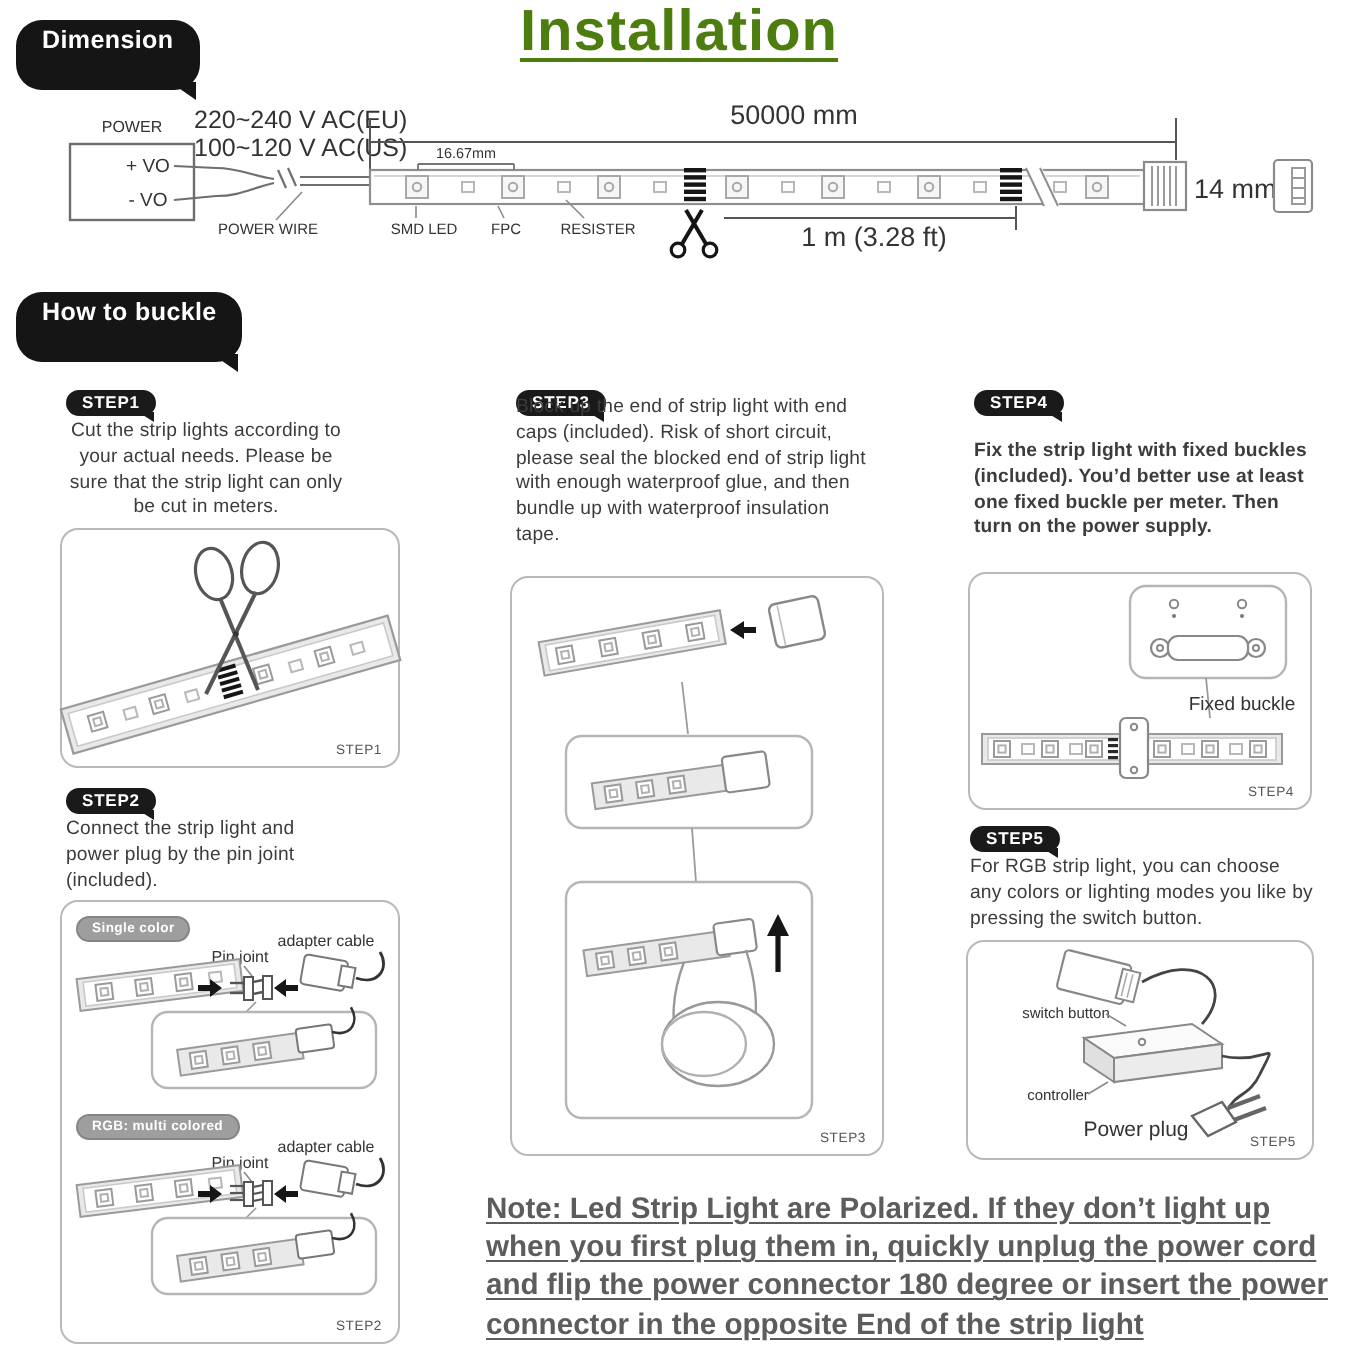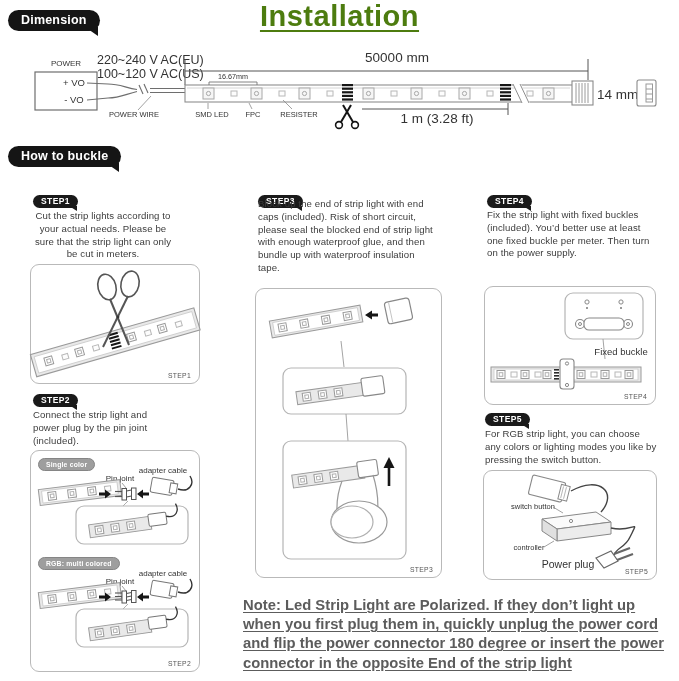--- a/index.html
+++ b/index.html
@@ -7,21 +7,21 @@
     width:679px;height:681px;position:relative;background:#fff;overflow:hidden;
     font-family:"Liberation Sans",sans-serif;color:#222;
   }
   .title{
     position:absolute;top:0;left:0;right:0;text-align:center;
     font-size:29px;font-weight:bold;letter-spacing:.5px;color:#4d7c0f;
     text-decoration:underline;text-underline-offset:4px;
   }
   .bubble{
     position:absolute;background:#151515;color:#fff;font-weight:bold;
-    font-size:12.5px;padding:3px 13px 4px;border-radius:13px;letter-spacing:.2px;
+    font-size:12.5px;padding:3px 13px 18px;border-radius:13px;letter-spacing:.2px;
   }
   .bubble::after{
     content:"";position:absolute;right:2px;bottom:-5px;
     border-top:9px solid #151515;border-left:13px solid transparent;
   }
   .step-badge{
     position:absolute;background:#1a1a1a;color:#fff;font-weight:bold;
     font-size:8.5px;padding:1px 8px 2px;border-radius:7px;letter-spacing:.4px;
   }
   .step-badge::after{
@@ -344,21 +344,21 @@
     </g>
     <g>
       <line x1="133" y1="197" x2="133" y2="177" stroke="#161616" stroke-width="2.6"></line>
       <polygon points="133,168 127.5,179 138.5,179" fill="#161616"></polygon>
     </g>
   </svg>
   <span class="fig-label">STEP3</span>
 </div>
 
 <div class="step-badge" style="left:487px;top:195px;">STEP4</div>
-<div class="step-text" style="left:487px;top:209px;width:170px;">Fix the strip light with fixed buckles (included). You’d better use at least one fixed buckle per meter. Then turn on the power supply.</div>
+<div class="step-text" style="left:487px;top:220px;width:170px;font-weight:bold;">Fix the strip light with fixed buckles (included). You’d better use at least one fixed buckle per meter. Then turn on the power supply.</div>
 <div class="figure" style="left:484px;top:286px;width:170px;height:117px;">
   <svg width="170" height="117" viewBox="0 0 170 117">
 
     <rect x="80" y="6" width="78" height="46" rx="8" fill="#fff" stroke="#b5b5b5" stroke-width="1.2"></rect>
     <g stroke="#888" fill="#fff">
       <circle cx="102" cy="15" r="2.1"></circle>
         <circle cx="102" cy="21" r="1" fill="#777" stroke="none"></circle>
       <circle cx="136" cy="15" r="2.1"></circle>
         <circle cx="136" cy="21" r="1" fill="#777" stroke="none"></circle>
       <circle cx="95" cy="37" r="4.5" stroke-width="1.1"></circle>

